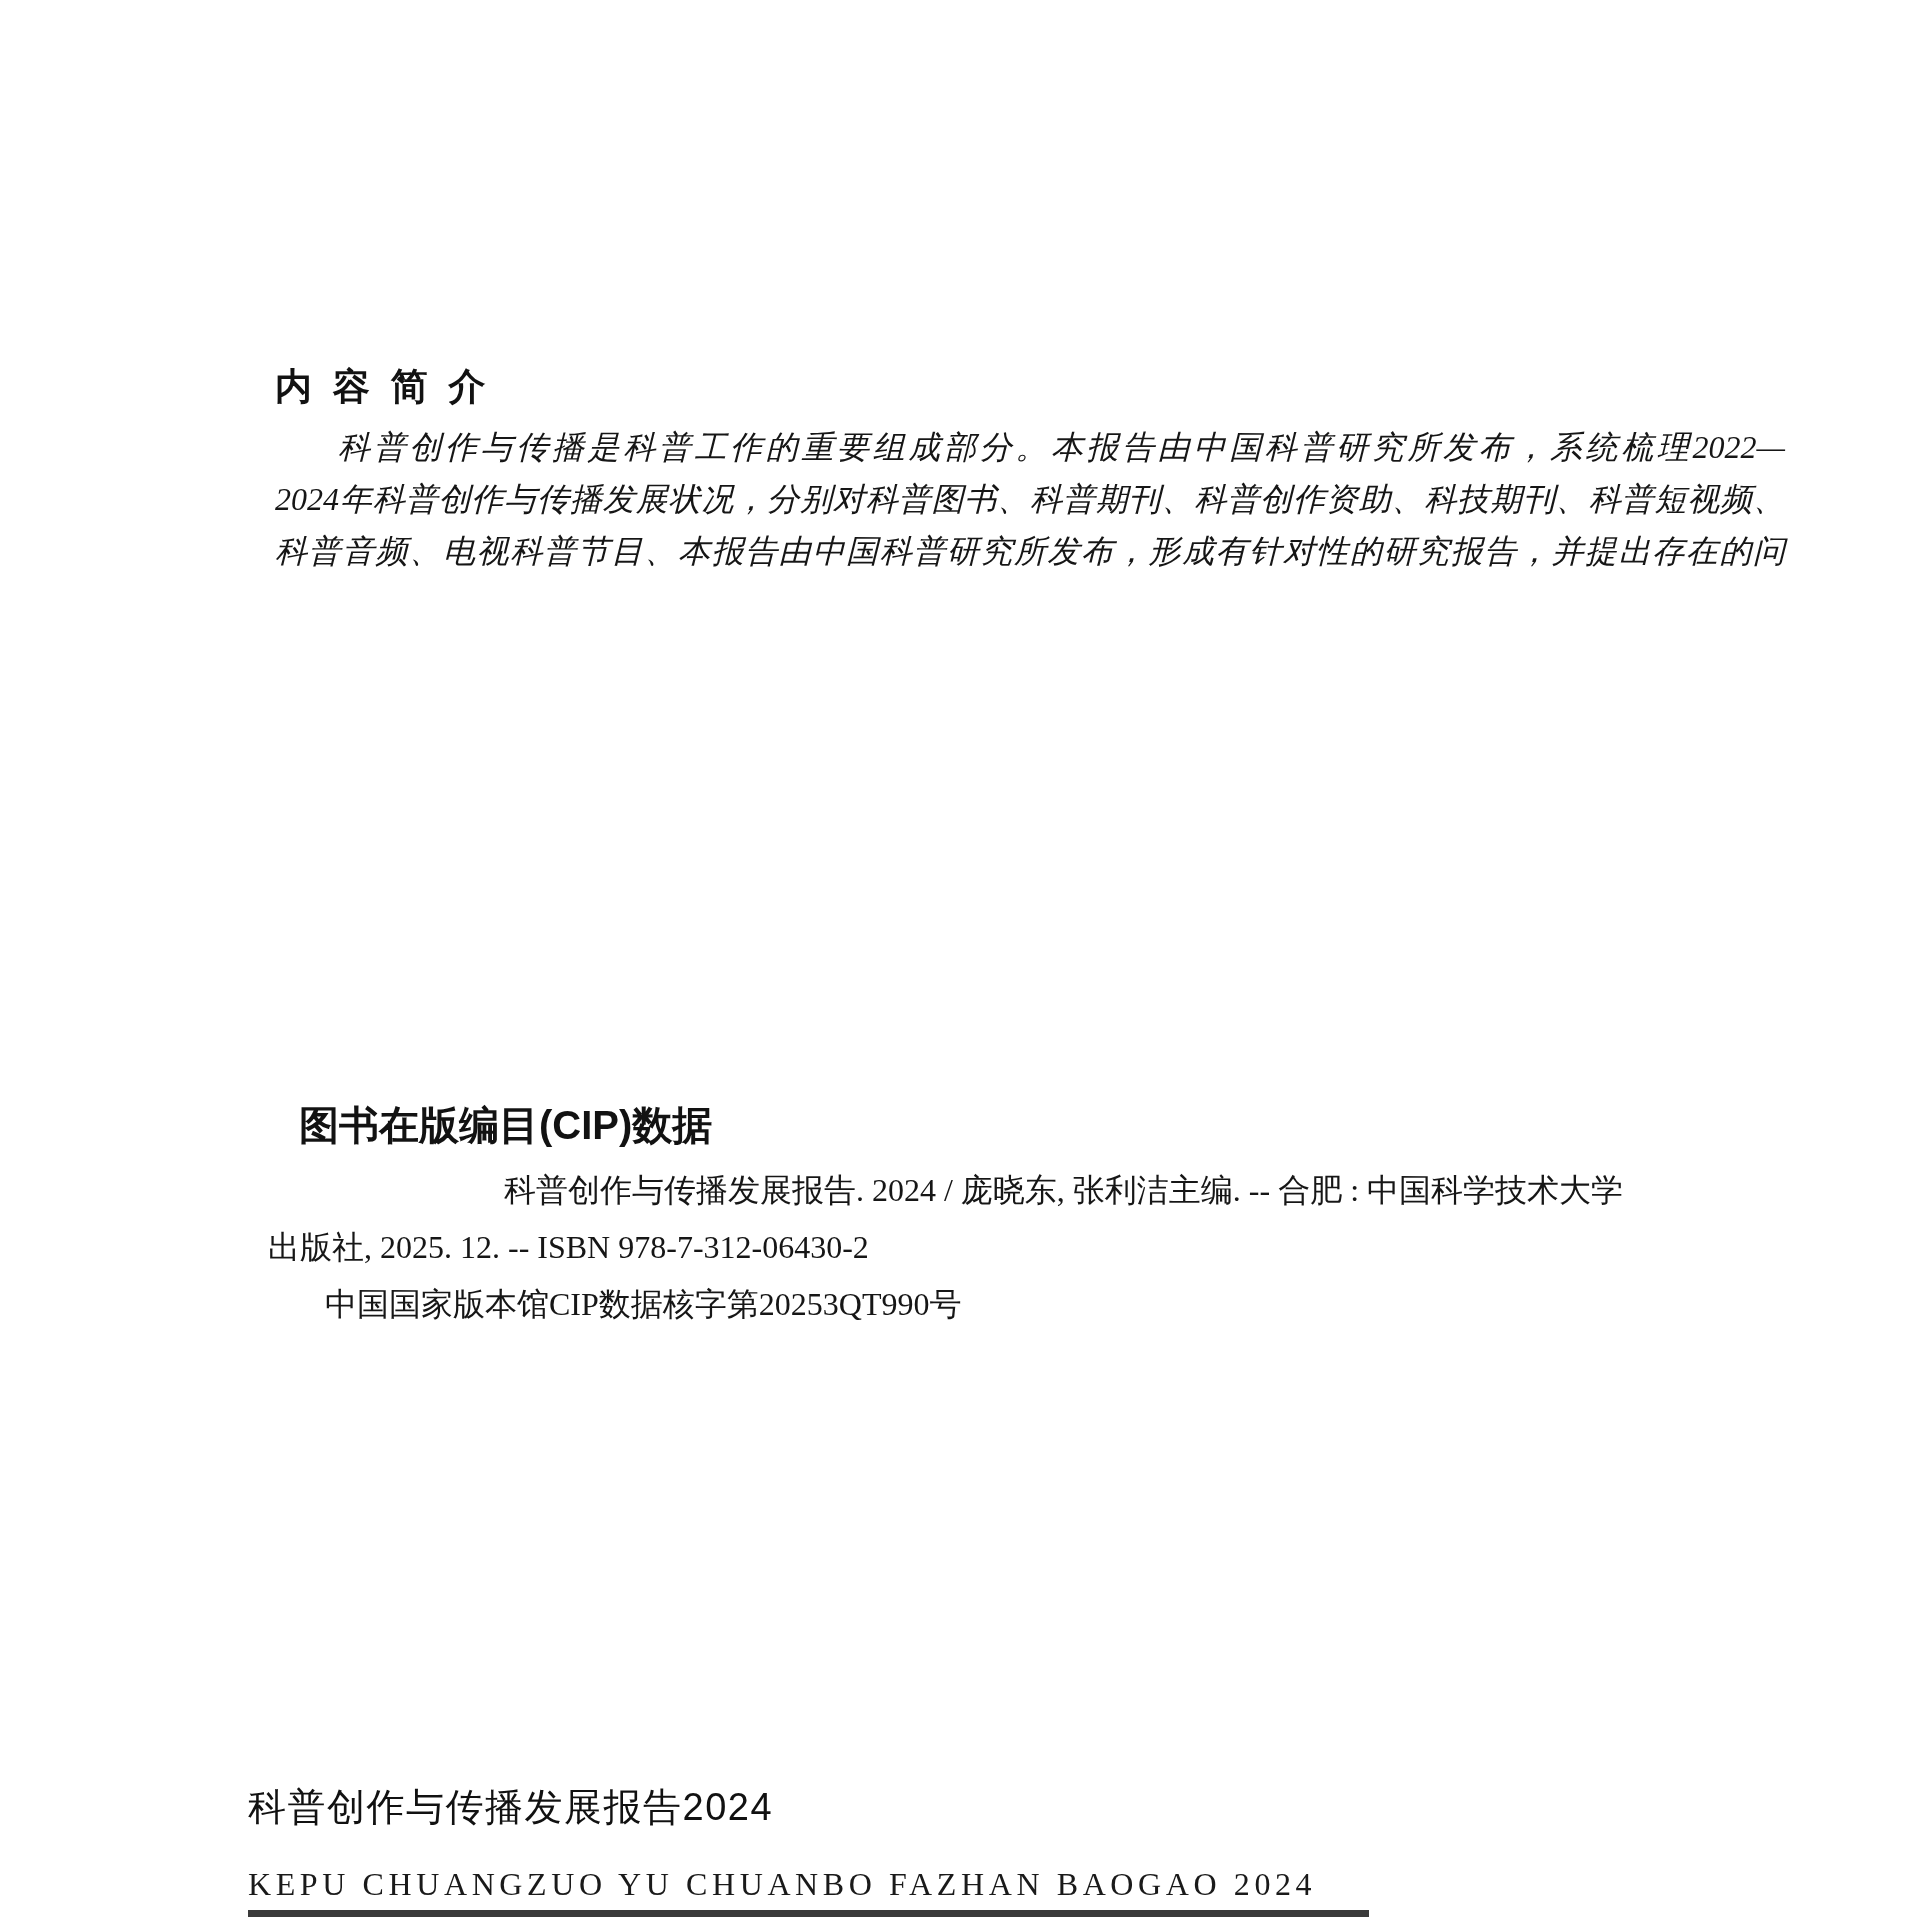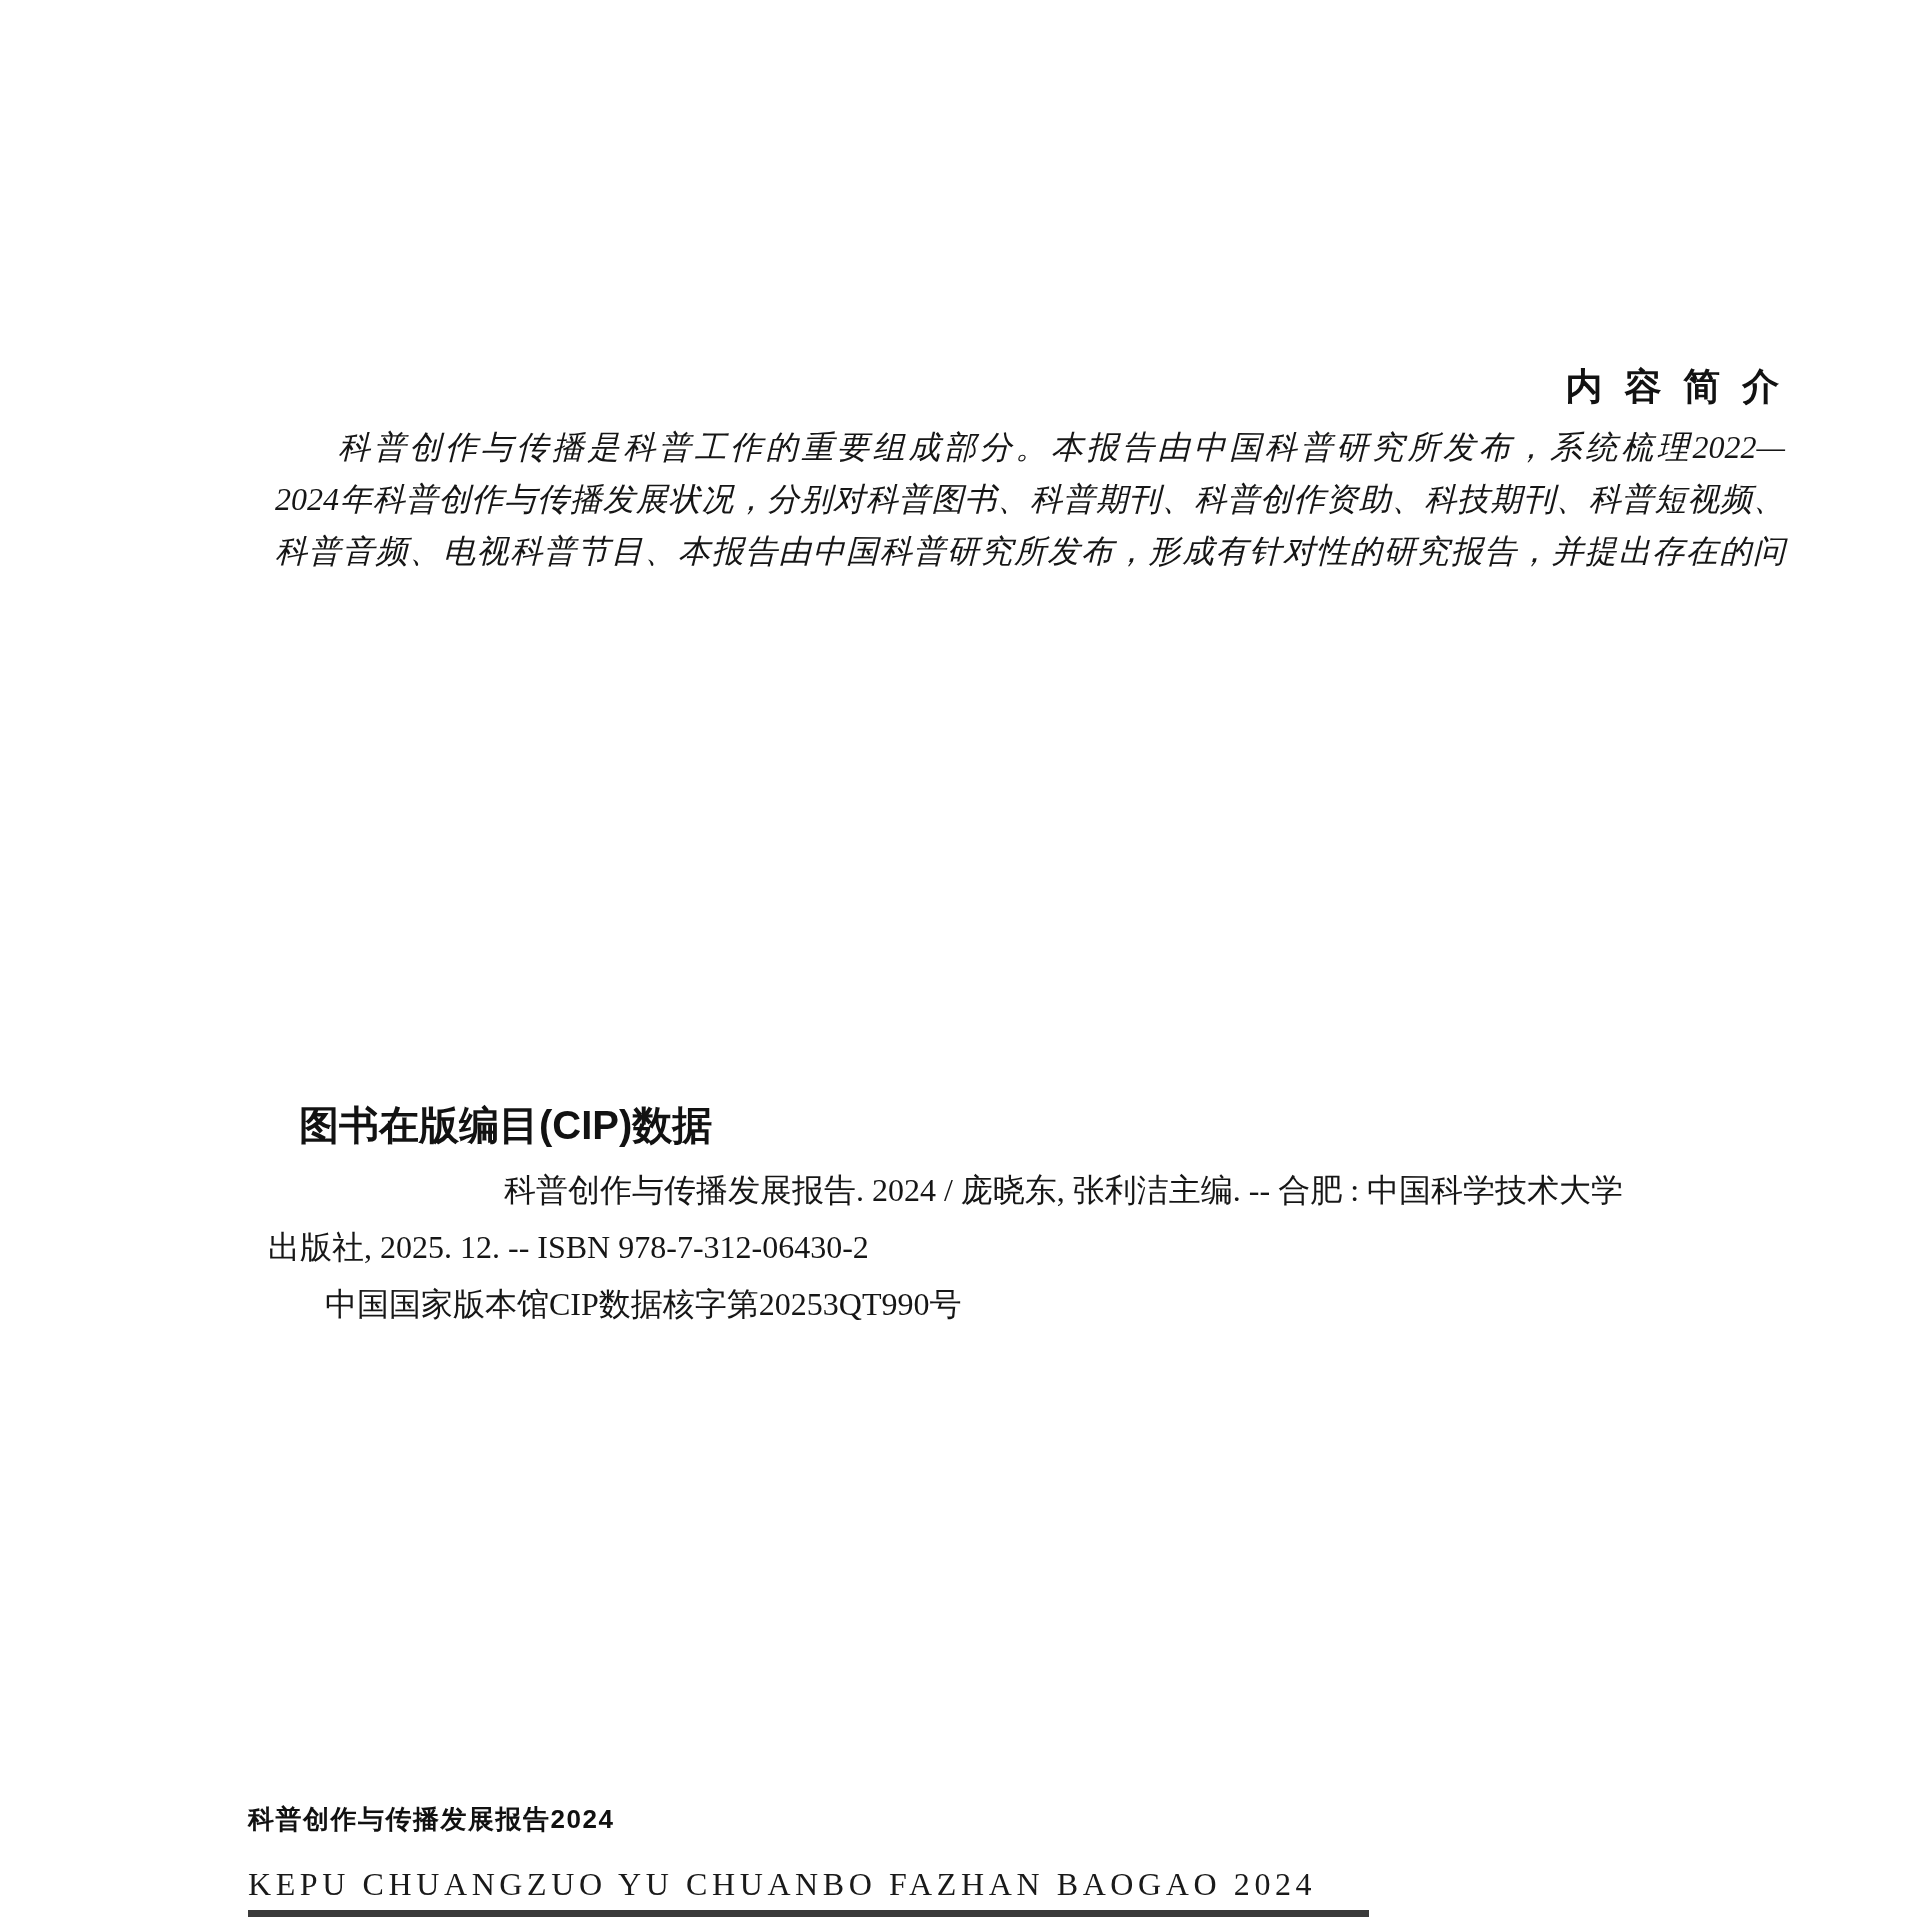--- a/index.html
+++ b/index.html
@@ -10,22 +10,22 @@
     position: relative;
     font-family: "Liberation Serif", "DejaVu Serif", serif;
     color: #161616;
     overflow: hidden;
   }
 
   
   .intro-title {
     position: absolute;
     top: 362px; left: 275px; width: 1510px;
-    text-align: right;
-    font-family: Liberation Sans, sans-serif;
+    text-align: left;
+    font-family: Liberation Serif, serif;
     font-weight: bold;
     font-size: 37px;
     letter-spacing: 5.8px;
     color: #121212;
   }
   .intro-paragraph {
     position: absolute;
     top: 421px; left: 275px; width: 1510px;
     font-size: 32px;
     line-height: 52px;
@@ -53,26 +53,25 @@
   .cip-line { line-height: 57px; white-space: nowrap; }
   .cip-line.indent-1 { padding-left: 31px; text-align: center; }
   .cip-line.indent-2 { padding-left: 65px; }
   .cip-line.indent-3 { padding-left: 57px; }
 
   
   .book-title {
     position: absolute;
     top: 1782px; left: 248px;
     font-family: "Liberation Sans", "DejaVu Sans", sans-serif;
-    font-weight: bold;
-    font-size: 26px;
+    font-weight: normal;
+    font-size: 38px;
     letter-spacing: 1.5px;
     color: #111111;
     white-space: nowrap;
-    margin-top: 20px;
   }
   .book-title-pinyin {
     position: absolute;
     top: 1854px; left: 248px;
     font-size: 32px;
     letter-spacing: 4.6px;
     color: #1a1a1a;
     white-space: nowrap;
     margin-top: 12px;
   }

